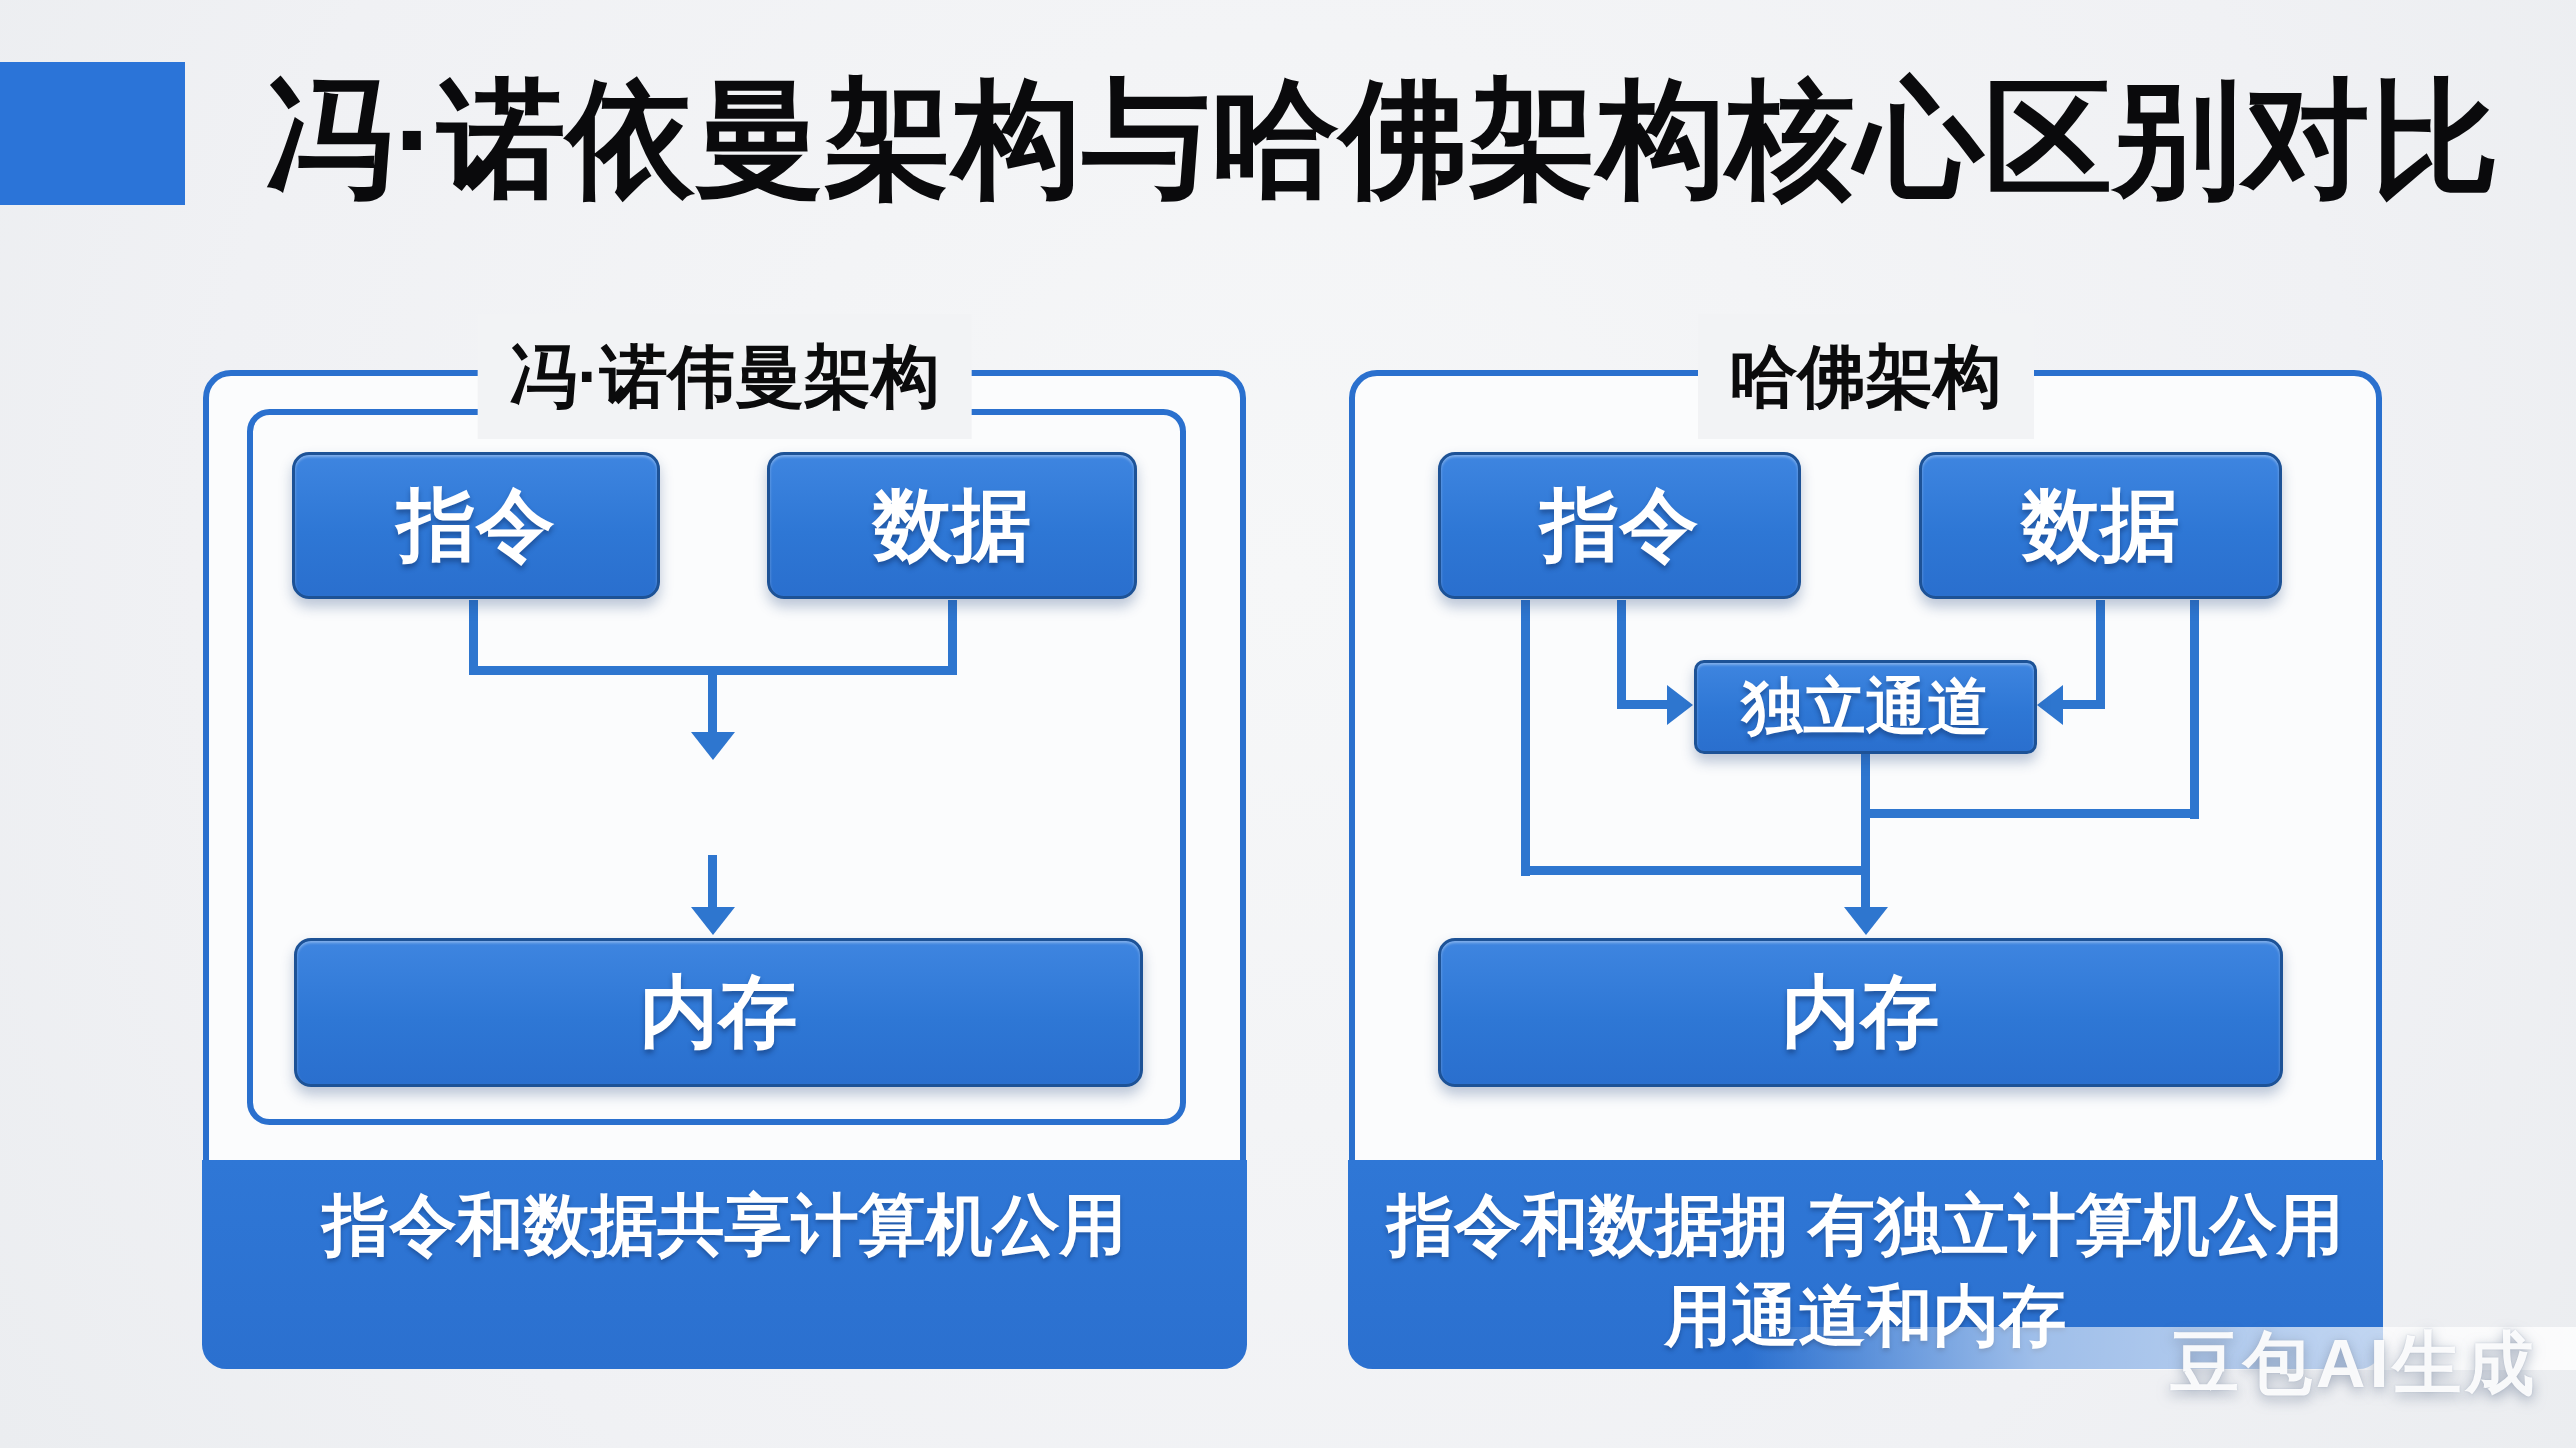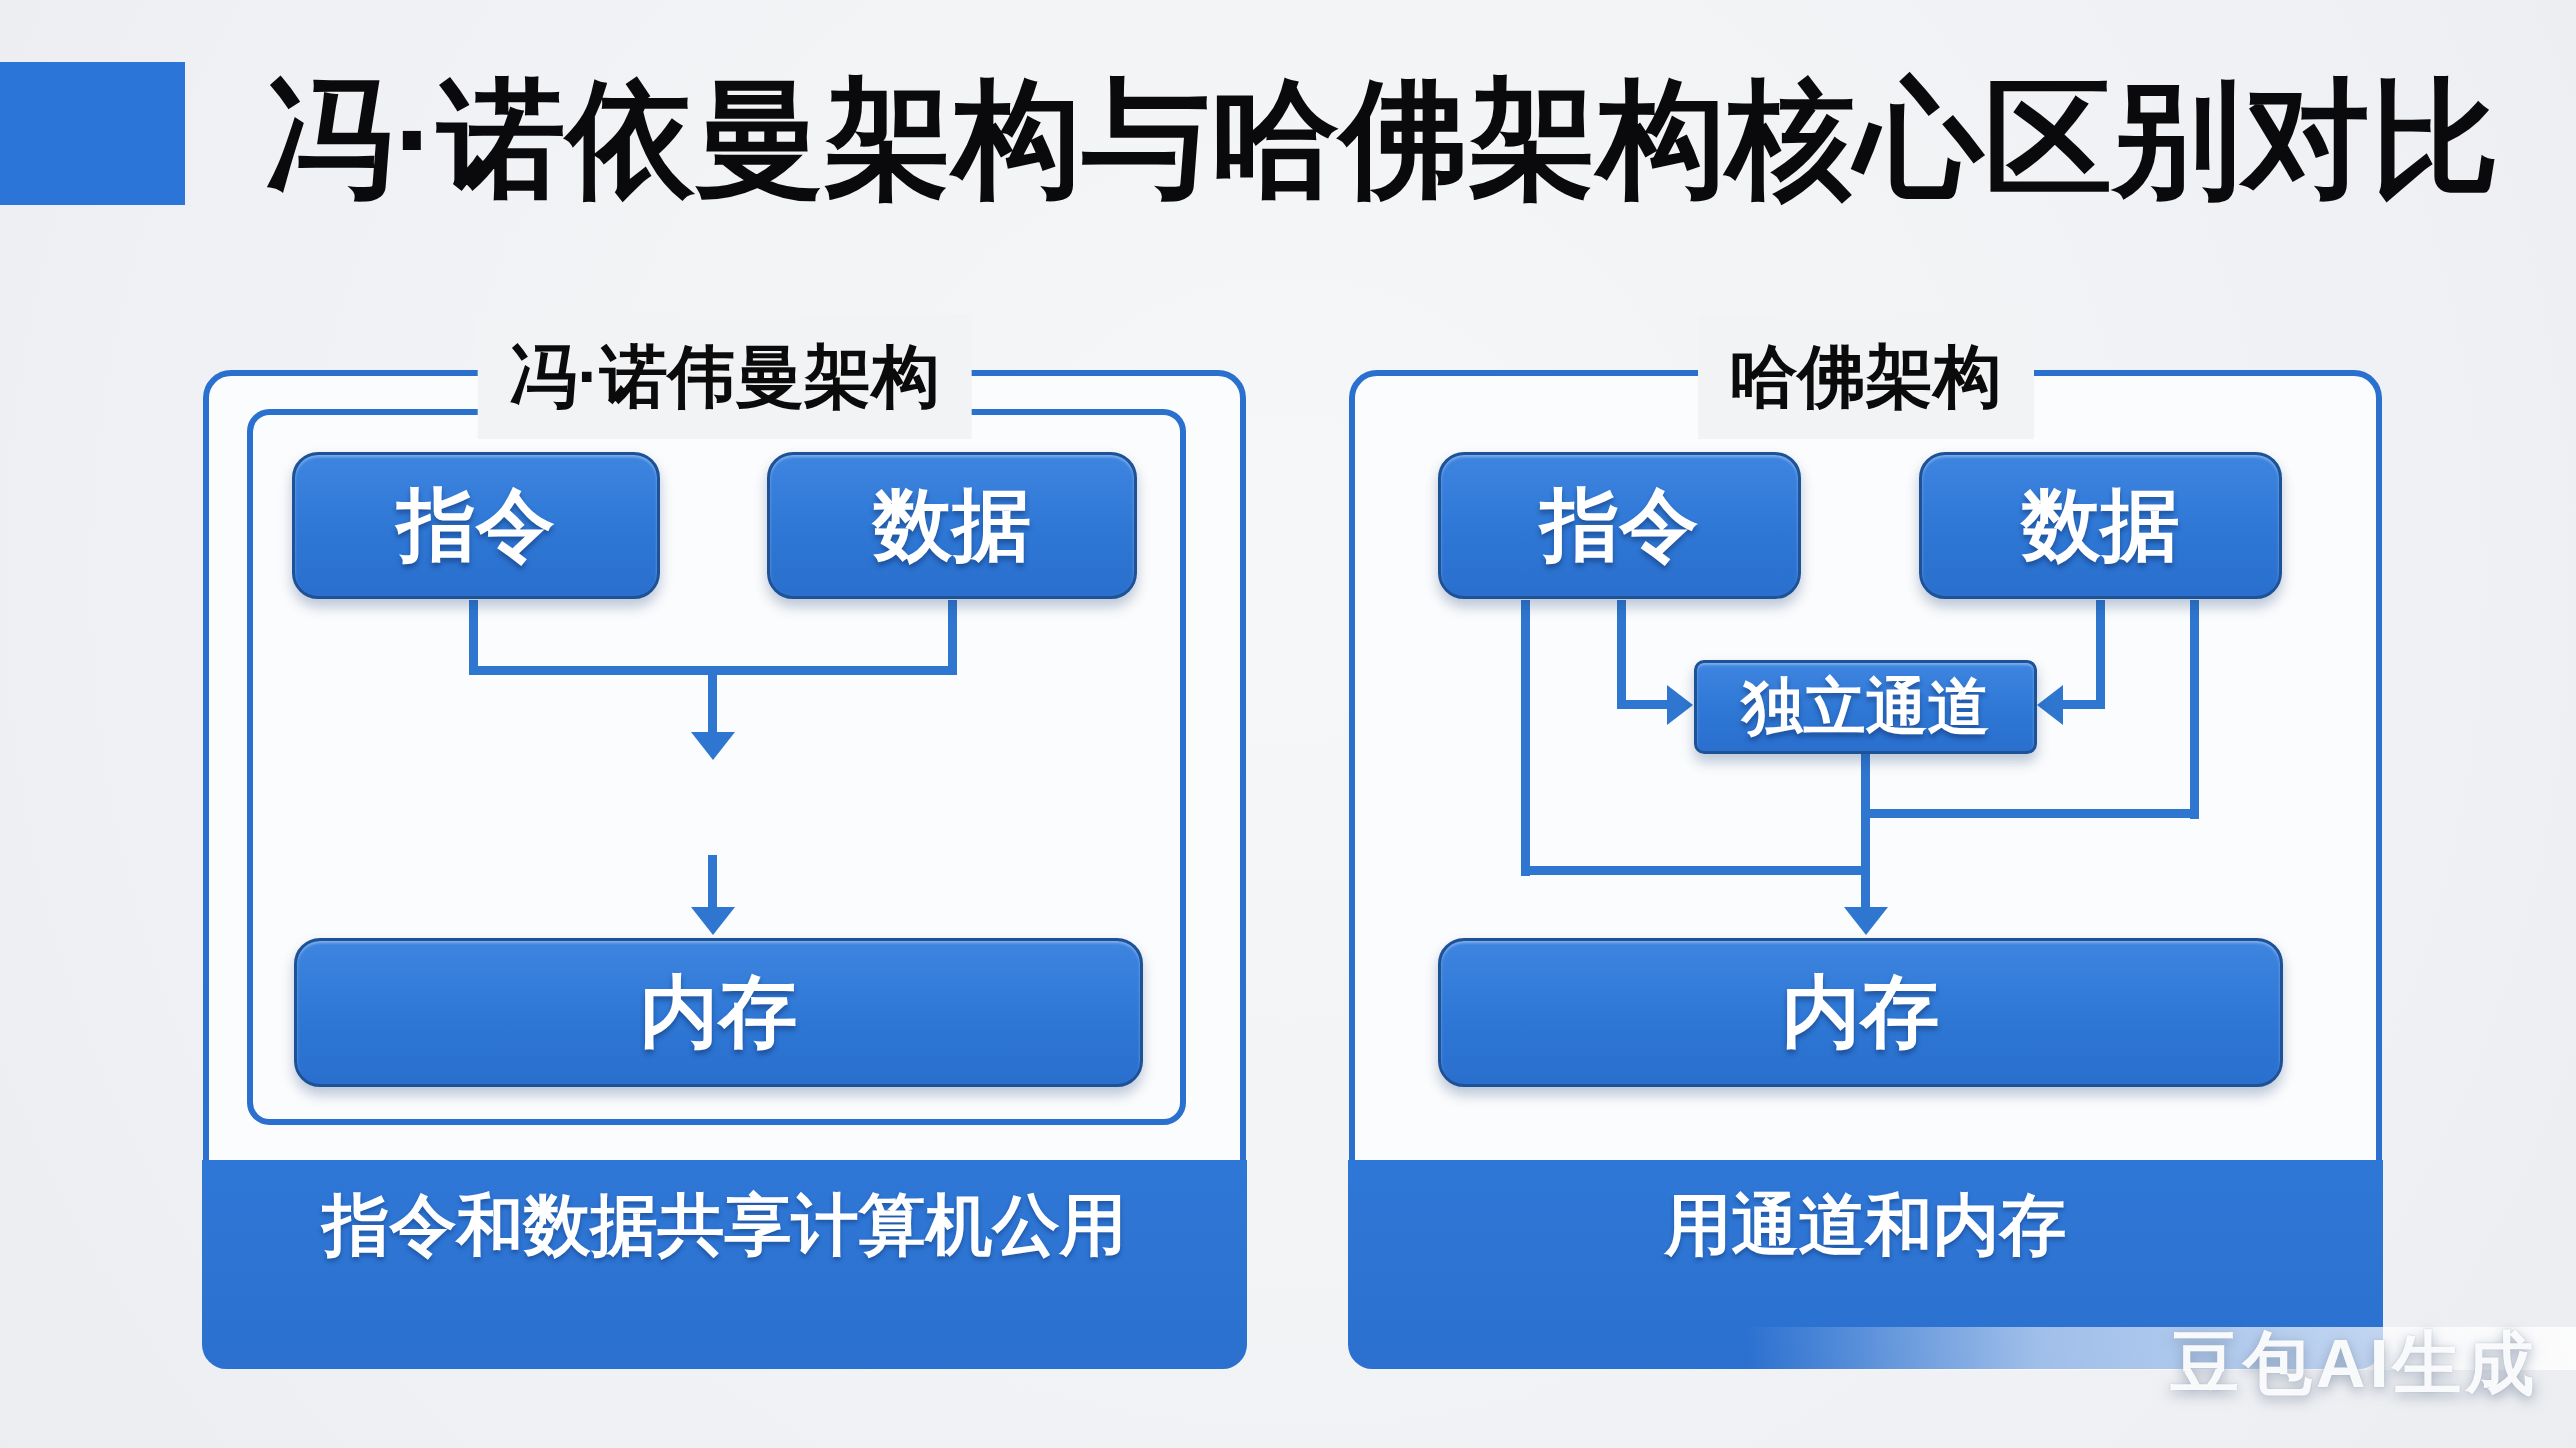--- a/index.html
+++ b/index.html
@@ -41,21 +41,21 @@
   .inner-frame{
     position:absolute;left:38px;top:33px;width:939px;height:716px;
     box-sizing:border-box;border:6.6px solid #2a70ce;border-radius:22.6px;
     background:transparent;
   }
 
   
   .node{
     position:absolute;box-sizing:border-box;
     background:linear-gradient(180deg,#3e85e0 0%,#2e77d5 55%,#2a6fce 100%);
-    border:3.8px solid #1d5296;border-radius:26px;
+    border:3.8px solid #1d5296;border-radius:17px;
     box-shadow:0 7.5px 13.2px rgba(25,60,120,.28), inset 0 1.9px 2.8px rgba(255,255,255,.35);
     color:#ffffff;font-weight:bold;
     display:flex;align-items:center;justify-content:center;
     text-shadow:0 3.8px 5.7px rgba(10,40,90,.45);
     white-space:nowrap;z-index:2;
   }
   .node-io{width:368px;height:147px;font-size:79px;}
   .node-channel{height:92px;font-size:62px;border-radius:10px;}
   .node-memory{height:149px;font-size:79px;}
 
@@ -143,20 +143,21 @@
     <i class="line" style="left:166px;top:490px;width:349px;height:9.4px;"></i>
     <i class="line" style="left:835px;top:224px;width:9.4px;height:219px;"></i>
     <i class="line" style="left:510px;top:433px;width:334px;height:9.4px;"></i>
 
     <i class="line" style="left:506px;top:378px;width:9.4px;height:153px;"></i>
     <i class="arr arr-down" style="left:489px;top:531px;"></i>
 
     <div class="node node-memory" style="left:83px;top:562px;width:845px;">内存</div>
 
     <div class="panel-caption">
+      <div>指令和数据拥 有独立计算机公用</div>
       <div>用通道和内存</div>
     </div>
   </section>
 
   <div class="watermark-band"></div>
   <div class="watermark">豆包AI生成</div>
 
 </div>
 
 

